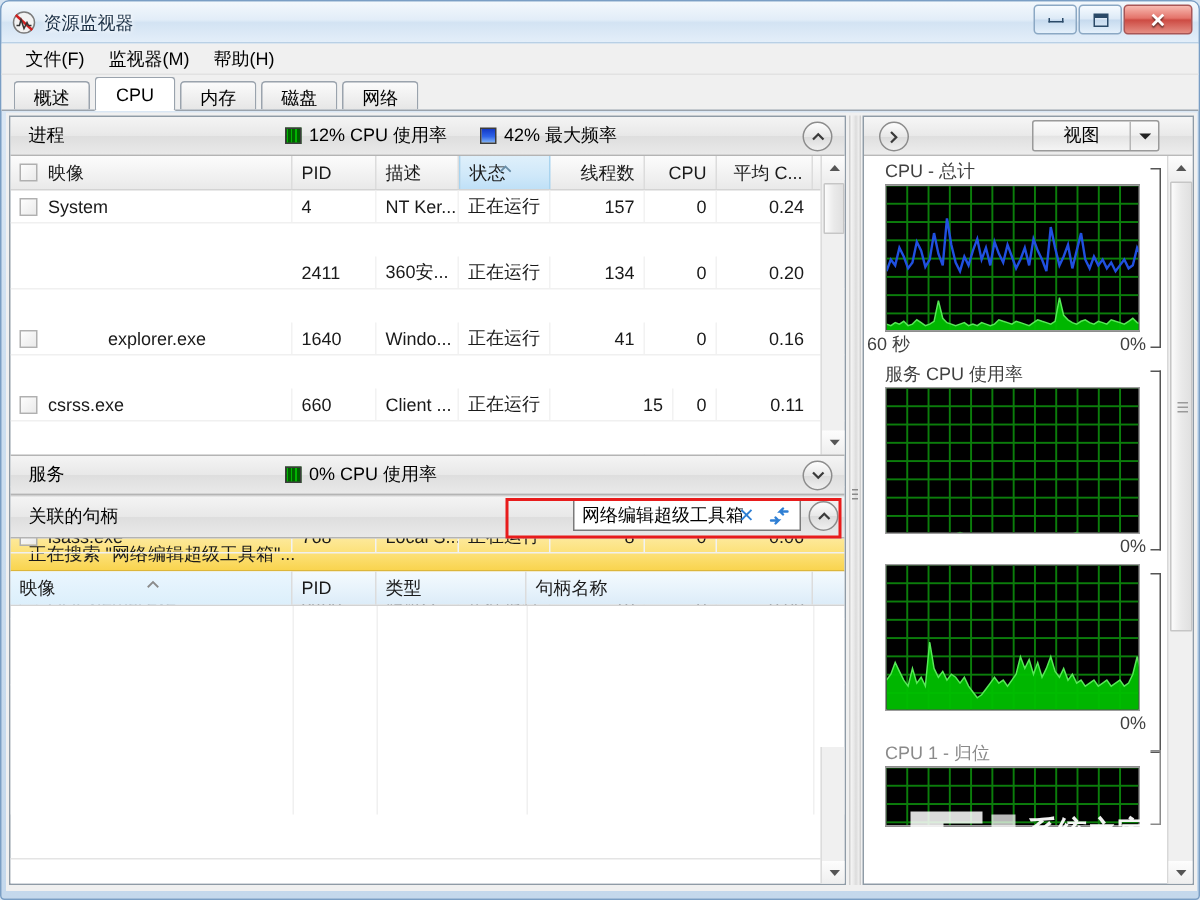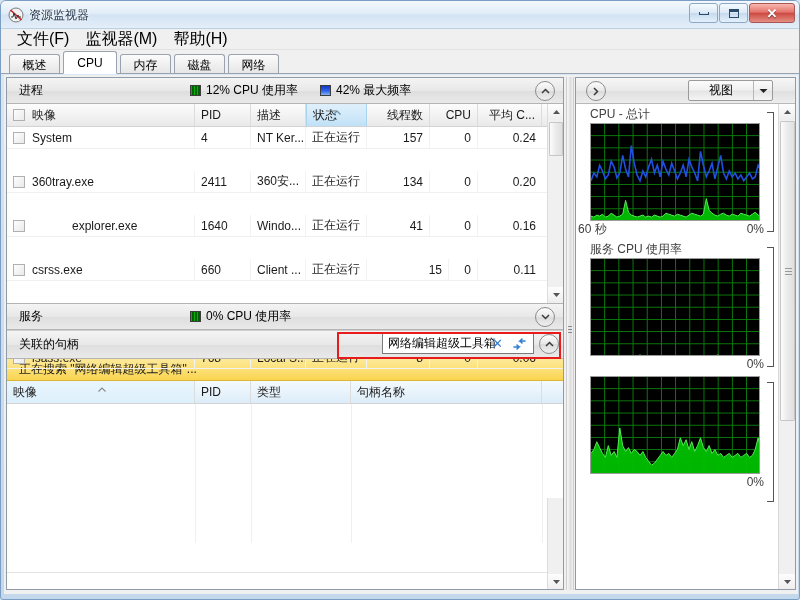--- a/index.html
+++ b/index.html
@@ -57,21 +57,21 @@
               text-shadow: 0 1px 1px rgba(0,0,0,.5); font-family: "Liberation Sans", sans-serif; }
 
   
   .menubar {
     height: 21px;
     background: #f0f0f0;
     display: flex; align-items: center;
     padding-left: 10px;
     border-bottom: 1px solid #e2e2e2;
   }
-  .menu-item { padding: 2px 10px 2px 6px; font-size: 16px; color: #000; }
+  .menu-item { padding: 2px 10px 2px 6px; font-size: 12px; color: #000; }
 
   
   .tabstrip {
     position: relative;
     height: 24px;
     background: #f0f0f0;
     padding-left: 8px;
   }
   .tabstrip::after {
     content: ""; position: absolute; left: 0; right: 0; bottom: 0;
@@ -441,24 +441,20 @@
               <span>System</span>
             </div>
           <div class="cell sep" style="left:188px;width:56px;">4</div>
           <div class="cell sep" style="left:244px;width:55px;">NT Ker...</div>
           <div class="cell sep" style="left:299px;width:61px;">正在运行</div>
           <div class="cell num sep" style="left:360px;width:63px;">157</div>
           <div class="cell num sep" style="left:423px;width:48px;">0</div>
           <div class="cell num" style="left:471px;width:64px;">0.24</div>
         </div>
         <div class="row" style="top:22px;">
-          <div class="cell sep" style="left:0;width:188px;">
-              <span class="cbx" style="margin-right:7px;"></span>
-              <span>360tray.exe</span>
-            </div>
           <div class="cell sep" style="left:188px;width:56px;">2411</div>
           <div class="cell sep" style="left:244px;width:55px;">360安...</div>
           <div class="cell sep" style="left:299px;width:61px;">正在运行</div>
           <div class="cell num sep" style="left:360px;width:63px;">134</div>
           <div class="cell num sep" style="left:423px;width:48px;">0</div>
           <div class="cell num" style="left:471px;width:64px;">0.20</div>
         </div>
         <div class="row" style="top:44px;">
           <div class="cell sep" style="left:0;width:188px;gap:40px;">
               <span class="cbx" style="margin-right:7px;"></span>
@@ -687,20 +683,27 @@
                 <path d="M0.0 76.4 L2.9 72.5 L5.8 64.7 L8.6 70.6 L11.5 76.4 L14.4 80.4 L17.3 68.6 L20.2 78.4 L23.1 74.5 L25.9 80.4 L28.8 51.0 L31.7 68.6 L34.6 74.5 L37.5 70.6 L40.3 76.4 L43.2 72.5 L46.1 74.5 L49.0 78.4 L51.9 74.5 L54.7 80.4 L57.6 84.3 L60.5 88.2 L63.4 86.2 L66.3 82.3 L69.2 78.4 L72.0 74.5 L74.9 78.4 L77.8 76.4 L80.7 80.4 L83.6 76.4 L86.4 72.5 L89.3 60.8 L92.2 68.6 L95.1 62.7 L98.0 72.5 L100.8 64.7 L103.7 74.5 L106.6 68.6 L109.5 60.8 L112.4 70.6 L115.3 74.5 L118.1 68.6 L121.0 76.4 L123.9 72.5 L126.8 78.4 L129.7 76.4 L132.5 80.4 L135.4 78.4 L138.3 76.4 L141.2 80.4 L144.1 78.4 L146.9 76.4 L149.8 80.4 L152.7 78.4 L155.6 76.4 L158.5 80.4 L161.4 78.4 L164.2 72.5 L167.1 60.8 L170.0 72.5 L170 98 L0 98 Z" fill="#00c000" fill-opacity="0.95"></path>
                 <path d="M0.0 76.4 L2.9 72.5 L5.8 64.7 L8.6 70.6 L11.5 76.4 L14.4 80.4 L17.3 68.6 L20.2 78.4 L23.1 74.5 L25.9 80.4 L28.8 51.0 L31.7 68.6 L34.6 74.5 L37.5 70.6 L40.3 76.4 L43.2 72.5 L46.1 74.5 L49.0 78.4 L51.9 74.5 L54.7 80.4 L57.6 84.3 L60.5 88.2 L63.4 86.2 L66.3 82.3 L69.2 78.4 L72.0 74.5 L74.9 78.4 L77.8 76.4 L80.7 80.4 L83.6 76.4 L86.4 72.5 L89.3 60.8 L92.2 68.6 L95.1 62.7 L98.0 72.5 L100.8 64.7 L103.7 74.5 L106.6 68.6 L109.5 60.8 L112.4 70.6 L115.3 74.5 L118.1 68.6 L121.0 76.4 L123.9 72.5 L126.8 78.4 L129.7 76.4 L132.5 80.4 L135.4 78.4 L138.3 76.4 L141.2 80.4 L144.1 78.4 L146.9 76.4 L149.8 80.4 L152.7 78.4 L155.6 76.4 L158.5 80.4 L161.4 78.4 L164.2 72.5 L167.1 60.8 L170.0 72.5" fill="none" stroke="#57e857" stroke-width="1"></path>
               </svg>
           </div>
           <div class="gfoot">
             <span class="gmin" style="bottom:1px;">0%</span>
           </div>
           <div class="bracket" style="top:8px;height:120px;"></div>
         </div>
 
+        <div class="gblock" style="margin-top:2px;">
+          <div class="glabel" style="color:#8a8a8a;">CPU 1 - 归位</div>
+          <div class="gplot" style="height:40px;">
+            <div class="grid"></div>
+          </div>
+          <div class="bracket" style="top:8px;height:50px;border-color:#8a8a8a;"></div>
+        </div>
       </div>
 
       <div class="rsb">
         <div class="vsb-btn" style="position:absolute;top:0;left:0;width:16px;">
           <svg width="7" height="4" viewBox="0 0 7 4">
               <path d="M3.5 0 L7 4 L0 4 Z" fill="#555"></path>
             </svg>
         </div>
         <div class="vsb-thumb" style="top:17px;height:300px;width:15px;">
           <div style="position:absolute;left:4px;top:146px;width:7px;height:7px;">

